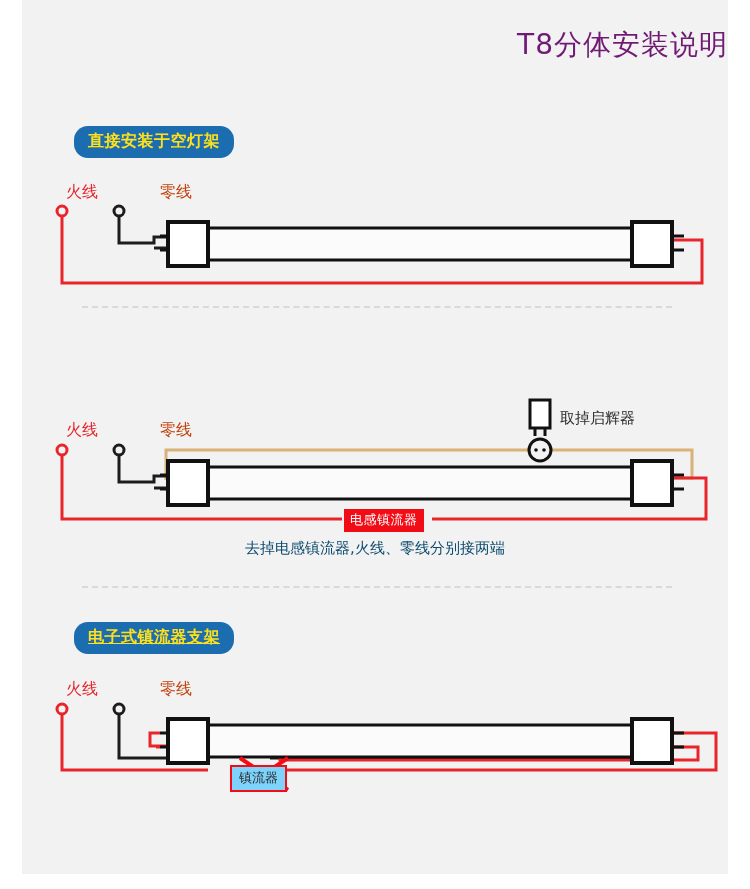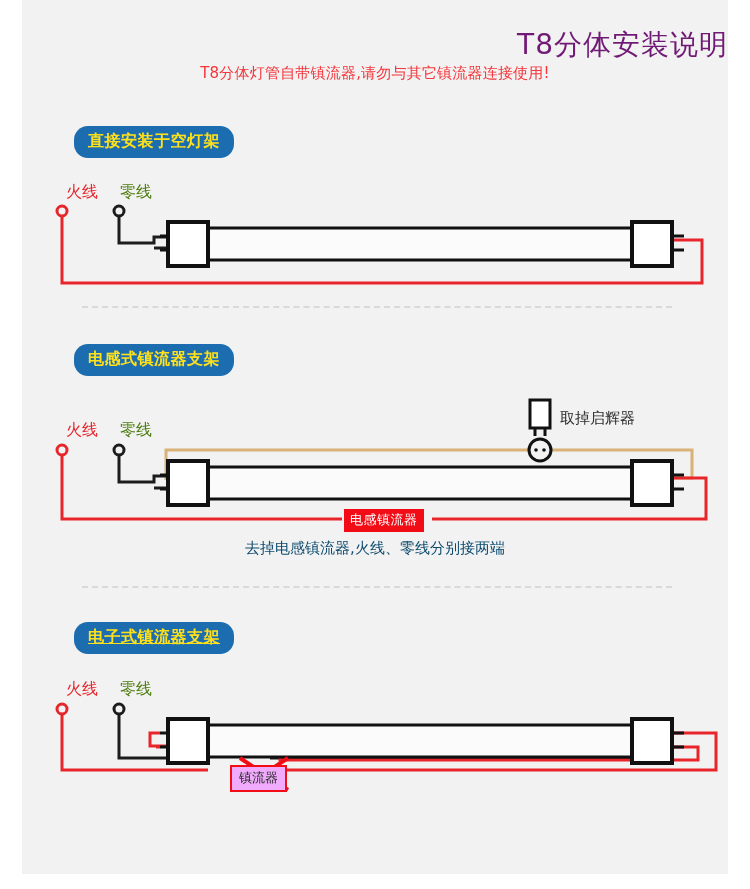--- a/index.html
+++ b/index.html
@@ -40,61 +40,60 @@
     border-radius: 14px;
     white-space: nowrap;
     letter-spacing: 0.5px;
   }
   .wirelabel {
     position: absolute;
     font-size: 16px;
     white-space: nowrap;
   }
   .wirelabel.live { color: #e8252a; }
-  .wirelabel.neutral { color: #4d7c0f; }
+  .wirelabel.neutral { color: #c2410c; margin-left: 40px; }
   .caption {
     position: absolute; width: 706px; left: 0;
     text-align: center;
     font-size: 15px;
     color: #0c4a6e;
   }
   .ballast-label {
     position: absolute;
     background: #f20d16;
     color: #ffffff;
     font-size: 13px;
     font-weight: normal;
     padding: 2px 6px 3px 6px;
     white-space: nowrap;
     letter-spacing: 0.5px;
   }
   .ballast-box-label {
     position: absolute;
-    background: #f0abfc;
+    background: #7dd3fc;
     border: 2px solid #f20d16;
     color: #2b2b2b;
     font-size: 13px;
     padding: 2px 7px 3px 7px;
     white-space: nowrap;
   }
   .starter-note {
     position: absolute;
     font-size: 15px;
     color: #2b2b2b;
     white-space: nowrap;
   }
   svg.diagram { position: absolute; left: 0; top: 0; overflow: visible; }
 </style>
 </head>
 <body>
 
 <div class="page">
 
   <div class="title">T8分体安装说明</div>
-  <div class="subtitle">T8分体灯管自带镇流器,请勿与其它镇流器连接使用!</div>
 
   <div class="badge" style="left:52px; top:126px;">直接安装于空灯架</div>
 
   <div class="wirelabel live" style="left:44px; top:182px;">火线</div>
   <div class="wirelabel neutral" style="left:98px; top:182px;">零线</div>
 
   <svg class="diagram" width="706" height="889">
 
     <g>
       <circle cx="40" cy="211" r="5" fill="none" stroke="#e8252a" stroke-width="3"></circle>
@@ -114,21 +113,20 @@
 
       <path d="M138,236 L148,236 M138,250 L148,250" stroke="#111111" stroke-width="3"></path>
 
       <path d="M648,236 L662,236 M648,250 L662,250" stroke="#111111" stroke-width="3"></path>
     </g>
   </svg>
 
   <div style="position:absolute; left:60px; top:306px; width:590px; height:0;
               border-top:2px dashed #d9d9d9;"></div>
 
-  <div class="badge" style="left:52px; top:344px;">电感式镇流器支架</div>
 
   <div class="wirelabel live" style="left:44px; top:420px;">火线</div>
   <div class="wirelabel neutral" style="left:98px; top:420px;">零线</div>
 
   <div class="starter-note" style="left:538px; top:409px;">取掉启辉器</div>
 
   <svg class="diagram" width="706" height="889">
 
     <g>
       <rect x="508" y="400" width="20" height="28" fill="#ffffff" stroke="#111111" stroke-width="3"></rect>

